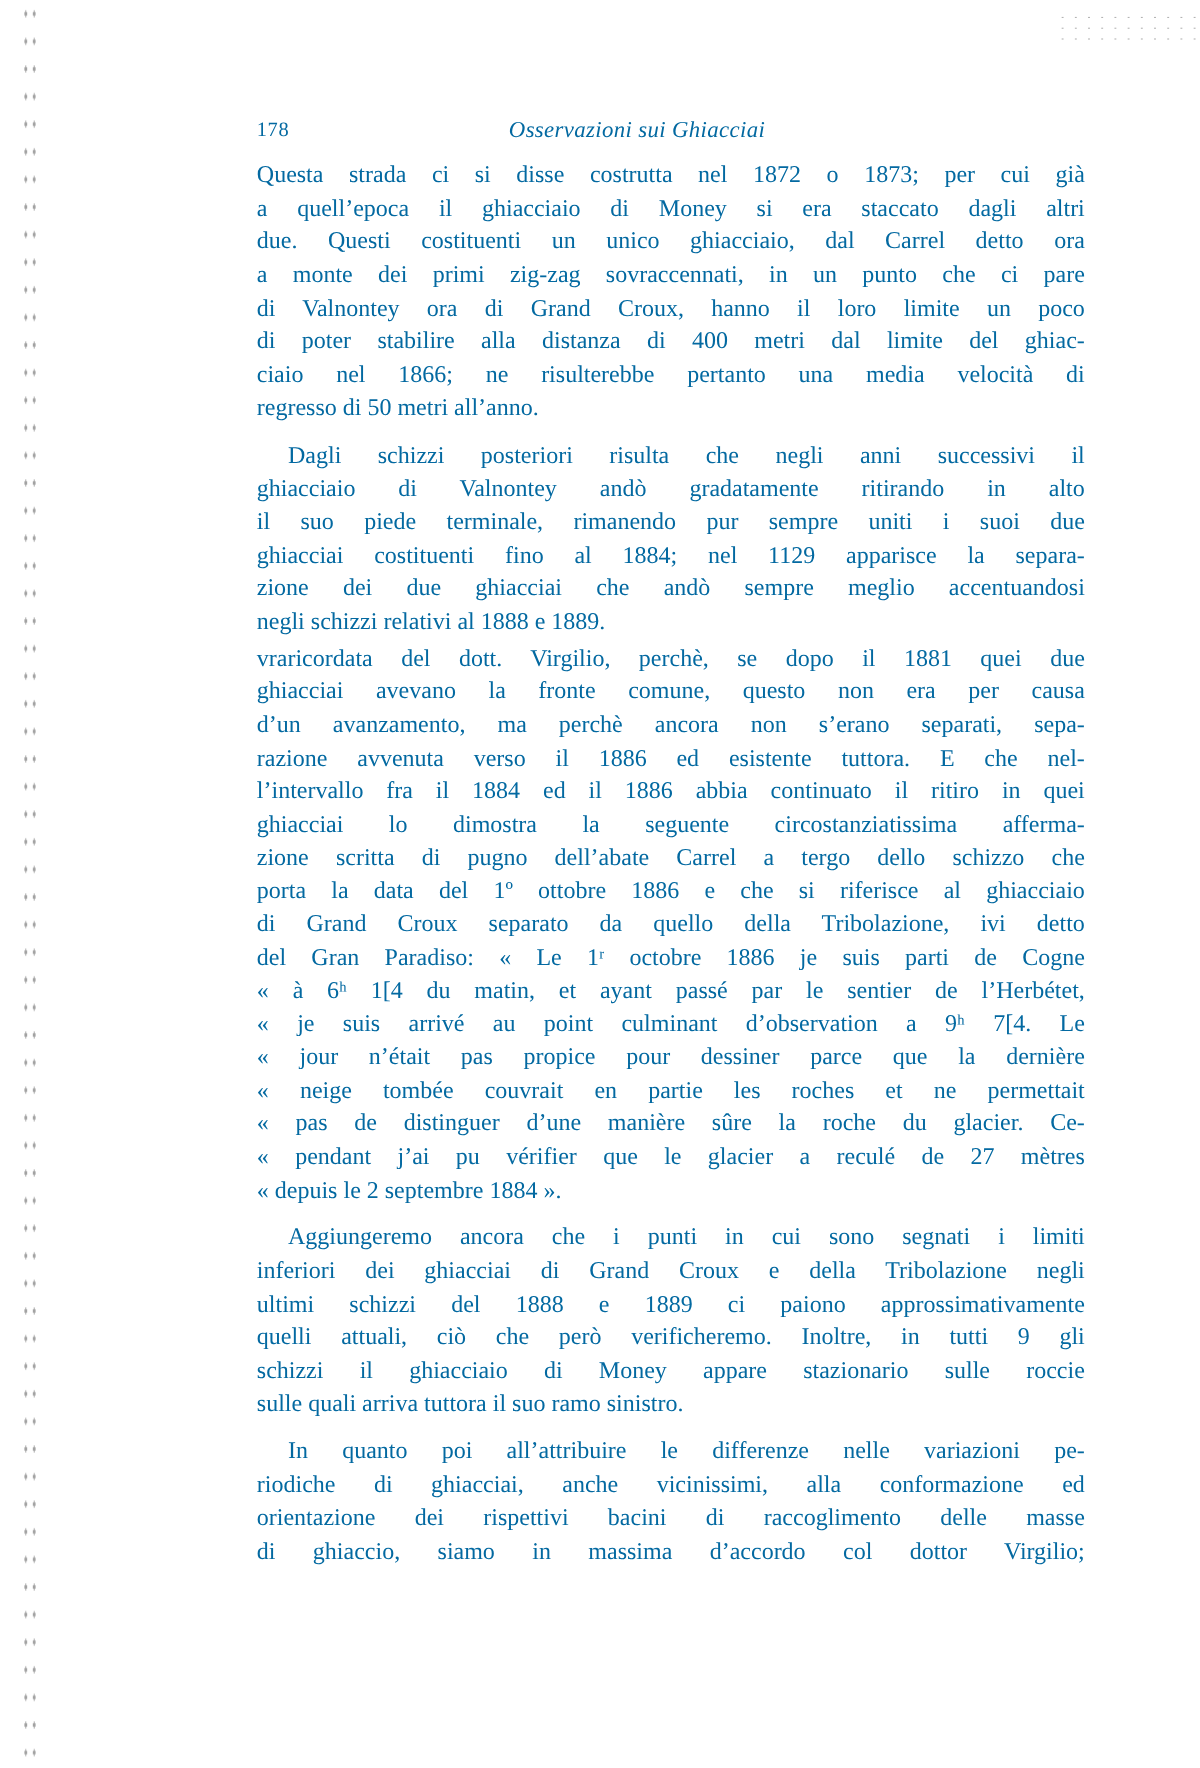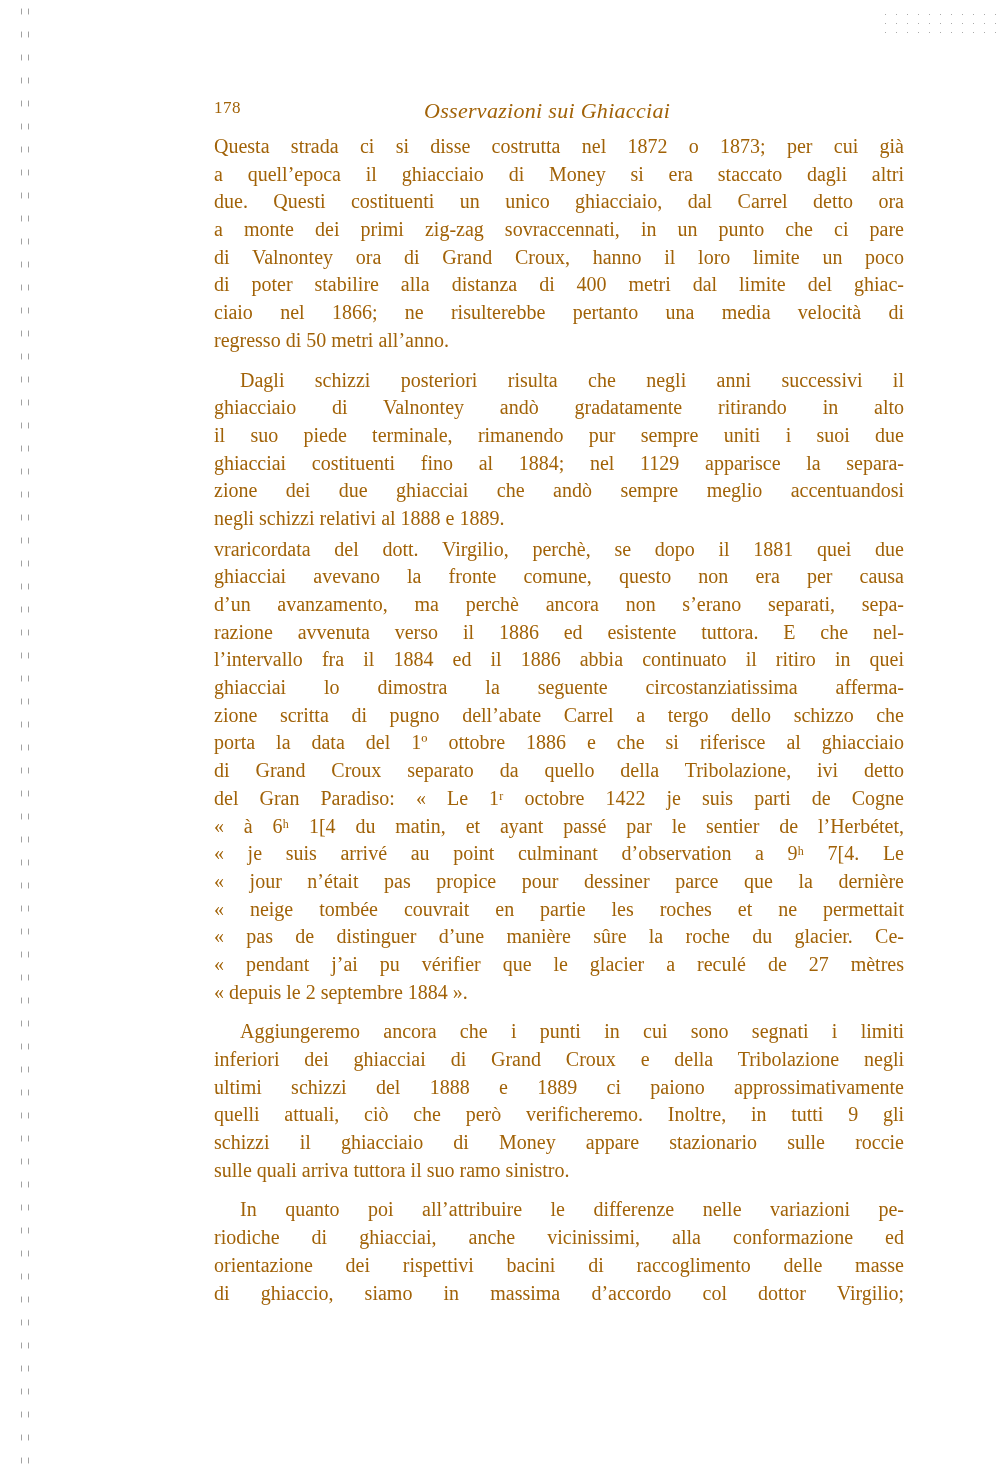--- a/index.html
+++ b/index.html
@@ -1,19 +1,19 @@
 <!DOCTYPE html>
 <html><head>
   <meta charset="utf-8">
   <style>
     html, body { margin: 0; padding: 0; background: #ffffff; }
     body { width: 1000px; height: 1473px; position: relative; overflow: hidden; }
     .page {
       position: absolute; left: 0; top: 0; width: 1000px; height: 1473px;
-      background: #ffffff; color: #a16207;
+      background: #ffffff; color: #0369a1;
       font-family: "Liberation Serif", "DejaVu Serif", serif;
     }
     .scan-edge-left {
       position: absolute; left: 18px; top: 0; width: 16px; height: 1473px;
       background-image: radial-gradient(#555 0.8px, transparent 1px);
       background-size: 7px 23px;
       opacity: 0.55;
     }
     .scan-edge-right {
       position: absolute; right: 0; top: 10px; width: 120px; height: 30px;
@@ -23,21 +23,21 @@
     }
     .running-head {
       position: absolute; left: 214px; top: 98px; width: 690px; height: 24px;
     }
     .page-number {
       position: absolute; left: 0; top: 0;
       font-size: 17px; letter-spacing: 0.5px;
     }
     .running-title {
       position: absolute; left: 210px; top: 0;
-      font-size: 22px; font-style: italic; letter-spacing: 0.3px;
+      font-size: 19px; font-style: italic; letter-spacing: 0.3px;
     }
     .text-block {
       position: absolute; left: 214px; top: 133px; width: 690px;
     }
     .line {
       display: block; height: 27.7px; line-height: 27.7px;
       font-size: 20px; white-space: nowrap;
       text-align: justify; text-align-last: justify;
     }
     .line.last { text-align-last: left; }
@@ -81,21 +81,21 @@
     <div class="para">
       <span class="line">vraricordata del dott. Virgilio, perchè, se dopo il 1881 quei due</span>
       <span class="line">ghiacciai avevano la fronte comune, questo non era per causa</span>
       <span class="line">d’un avanzamento, ma perchè ancora non s’erano separati, sepa-</span>
       <span class="line">razione avvenuta verso il 1886 ed esistente tuttora. E che nel-</span>
       <span class="line">l’intervallo fra il 1884 ed il 1886 abbia continuato il ritiro in quei</span>
       <span class="line">ghiacciai lo dimostra la seguente circostanziatissima afferma-</span>
       <span class="line">zione scritta di pugno dell’abate Carrel a tergo dello schizzo che</span>
       <span class="line">porta la data del 1º ottobre 1886 e che si riferisce al ghiacciaio</span>
       <span class="line">di Grand Croux separato da quello della Tribolazione, ivi detto</span>
-      <span class="line">del Gran Paradiso: « Le 1ʳ octobre 1422 je suis parti de Cogne</span>
+      <span class="line">del Gran Paradiso: « Le 1ʳ octobre 1886 je suis parti de Cogne</span>
       <span class="line">« à 6ʰ 1[4 du matin, et ayant passé par le sentier de l’Herbétet,</span>
       <span class="line">« je suis arrivé au point culminant d’observation a 9ʰ 7[4. Le</span>
       <span class="line">« jour n’était pas propice pour dessiner parce que la dernière</span>
       <span class="line">« neige tombée couvrait en partie les roches et ne permettait</span>
       <span class="line">« pas de distinguer d’une manière sûre la roche du glacier. Ce-</span>
       <span class="line">« pendant j’ai pu vérifier que le glacier a reculé de 27 mètres</span>
       <span class="line last">« depuis le 2 septembre 1884 ».</span>
     </div>
 
     <div class="para">

